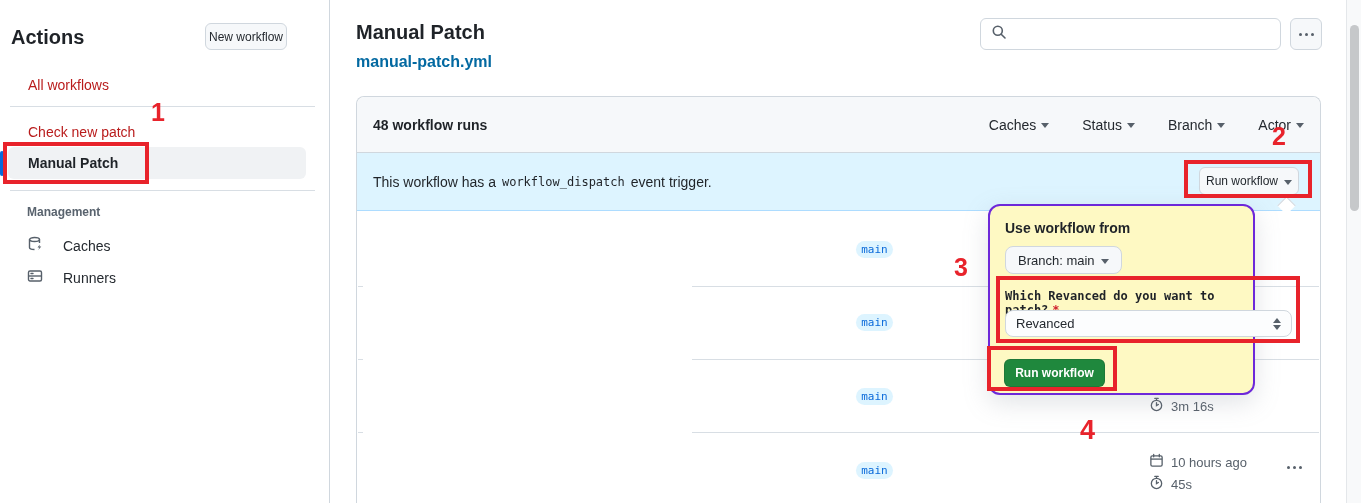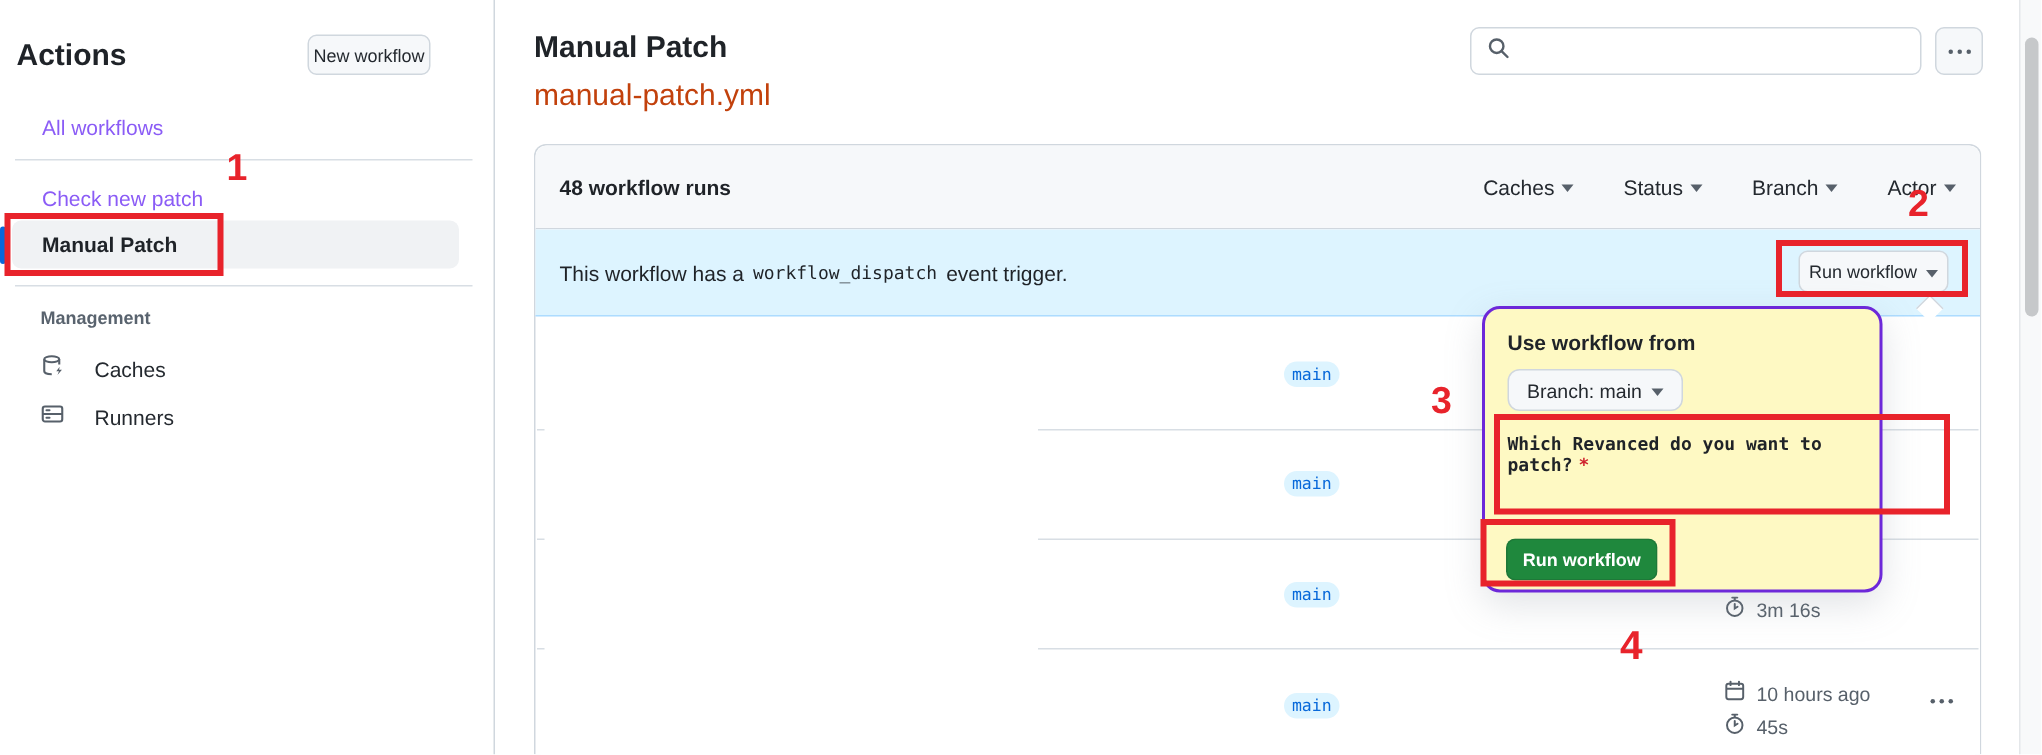--- a/index.html
+++ b/index.html
@@ -10,31 +10,31 @@
   }
   
   .top-strip{position:absolute; left:229px; top:0; width:65px; height:4px; background:#f0705c;}
   
   .sidebar{position:absolute; left:0; top:0; width:330px; height:503px; border-right:1px solid #d0d7de; background:#fff;}
   .sidebar-title{position:absolute; left:11px; top:26px; font-size:20px; font-weight:700;}
   .btn{display:inline-flex; align-items:center; justify-content:center; gap:6px;
        background:#f6f8fa; border:1px solid #d0d7de; border-radius:6px;
        font-size:12px; color:#24292f; cursor:pointer;}
   .new-workflow{position:absolute; left:205px; top:23px; width:82px; height:27px;}
-  .side-item{position:absolute; left:28px; font-size:14px; color:#8b5cf6; cursor:pointer;}
+  .side-item{position:absolute; left:28px; font-size:14px; color:#b91c1c; cursor:pointer;}
   .side-divider{position:absolute; left:10px; width:305px; height:1px; background:#d8dee4;}
   .selected-row{position:absolute; left:8px; top:147px; width:298px; height:32px; background:#f0f2f4; border-radius:6px;}
   .accent-bar{position:absolute; left:0; top:151px; width:4px; height:25px; background:#0969da; border-radius:2px;}
   .side-selected-label{position:absolute; left:28px; top:155px; font-size:14px; font-weight:700; color:#1f2328; cursor:pointer;}
   .mgmt-header{position:absolute; left:27px; top:205px; font-size:12px; font-weight:700; color:#59636e;}
   .mgmt-item{position:absolute; left:27px; display:flex; align-items:center; gap:20px; font-size:14px; color:#24292f; cursor:pointer;}
   .mgmt-item svg{color:#57606a;}
   
   .page-title{position:absolute; left:356px; top:21px; font-size:20px; font-weight:600;}
-  .file-link{position:absolute; left:356px; top:53px; font-size:20px; color:#c2410c; cursor:pointer; text-decoration:none;}
+  .file-link{position:absolute; left:356px; top:53px; font-size:16px; color:#0369a1; cursor:pointer; text-decoration:none;font-weight:bold;}
   .search-box{position:absolute; left:980px; top:18px; width:301px; height:32px;
      border:1px solid #d0d7de; border-radius:6px; background:#fff; display:flex; align-items:center; padding:0 10px; gap:8px;}
   .search-box input{border:none; outline:none; flex:1; font-size:14px; color:#24292f; font-family:"Liberation Sans",sans-serif; background:transparent;}
   .search-box input::placeholder{color:#6e7781;}
   .kebab-btn{position:absolute; left:1290px; top:18px; width:32px; height:32px;}
   .dots{display:flex; gap:3px;}
   .dots i{width:3px; height:3px; border-radius:50%; background:#57606a;}
   
   .runs-table{position:absolute; left:356px; top:96px; width:965px; height:407px;
      border:1px solid #d0d7de; border-bottom:none; border-radius:8px 8px 0 0; background:#fff;}
@@ -236,20 +236,27 @@
   <div class="dialog">
     <div class="caret-up"></div>
     <div class="dialog-heading">Use workflow from</div>
     <button class="btn branch-select" style="font-size:13px;text-align:center;">
       <span>Branch: main</span>
         <i class="caret"></i>
     </button>
     <div class="input-label">
       <span>Which Revanced do you want to patch?</span><span class="req">*</span>
     </div>
+    <div class="select-input">
+      <span>Revanced</span>
+      <span class="updown">
+          <i class="up"></i>
+          <i class="down"></i>
+        </span>
+    </div>
     <button class="submit-btn">Run workflow</button>
   </div>
 
   <div class="anno-box" style="left:3px; top:142px; width:146px; height:42px;"></div>
   <div class="anno-num" style="left:151px; top:98px;">1</div>
 
   <div class="anno-box" style="left:1184px; top:160px; width:128px; height:38px;"></div>
   <div class="anno-num" style="left:1272px; top:122px;">2</div>
 
   <div class="anno-box" style="left:996px; top:276px; width:304px; height:67px;"></div>

